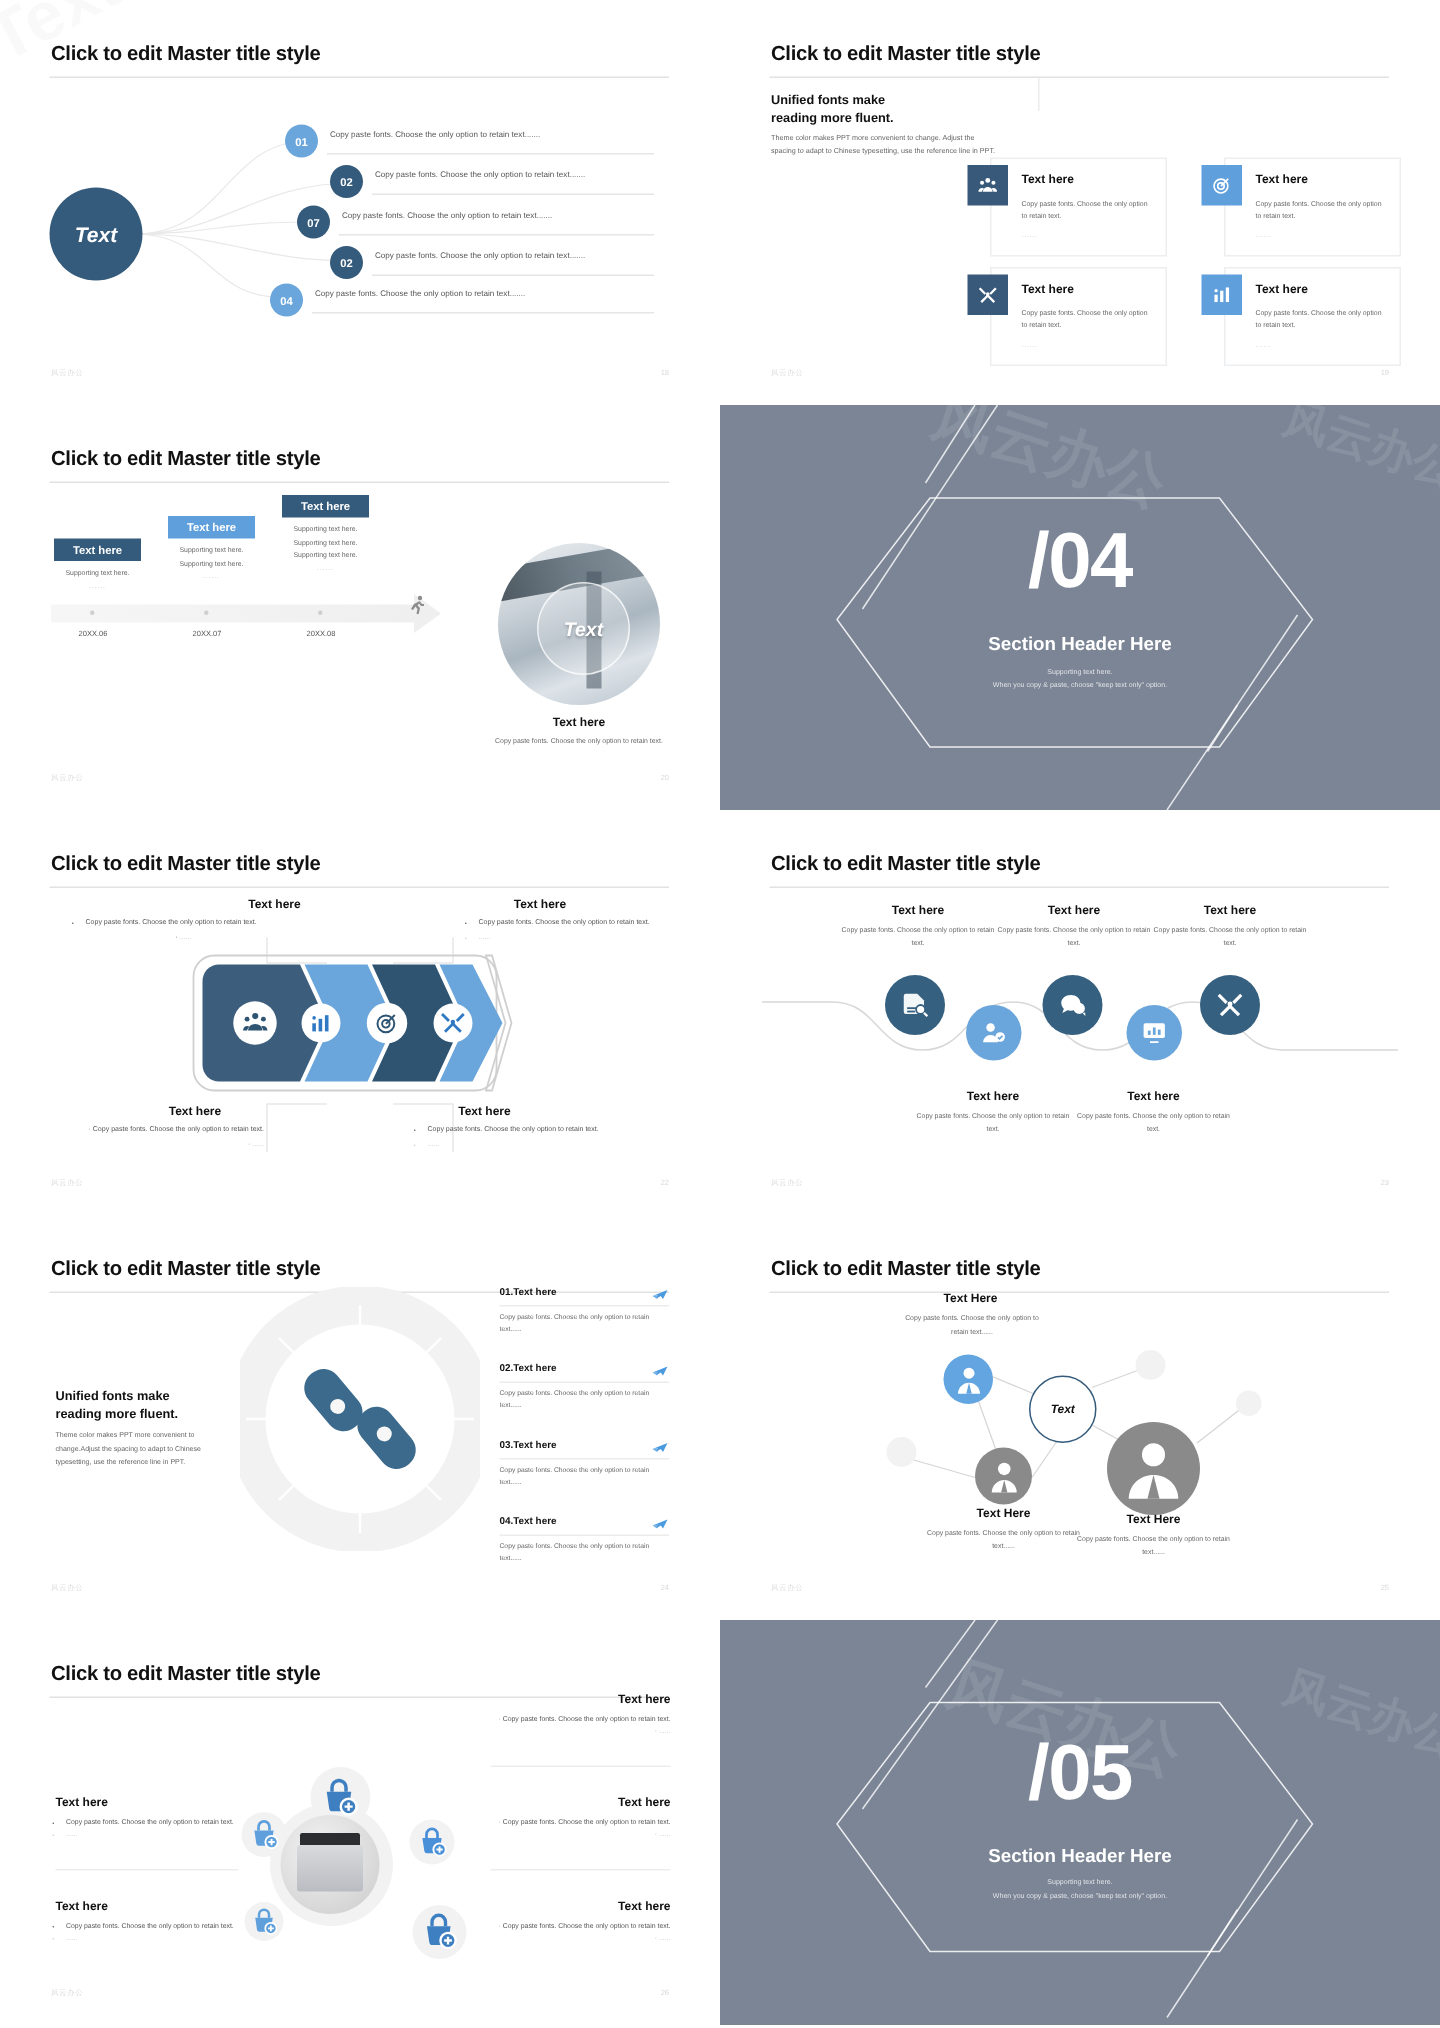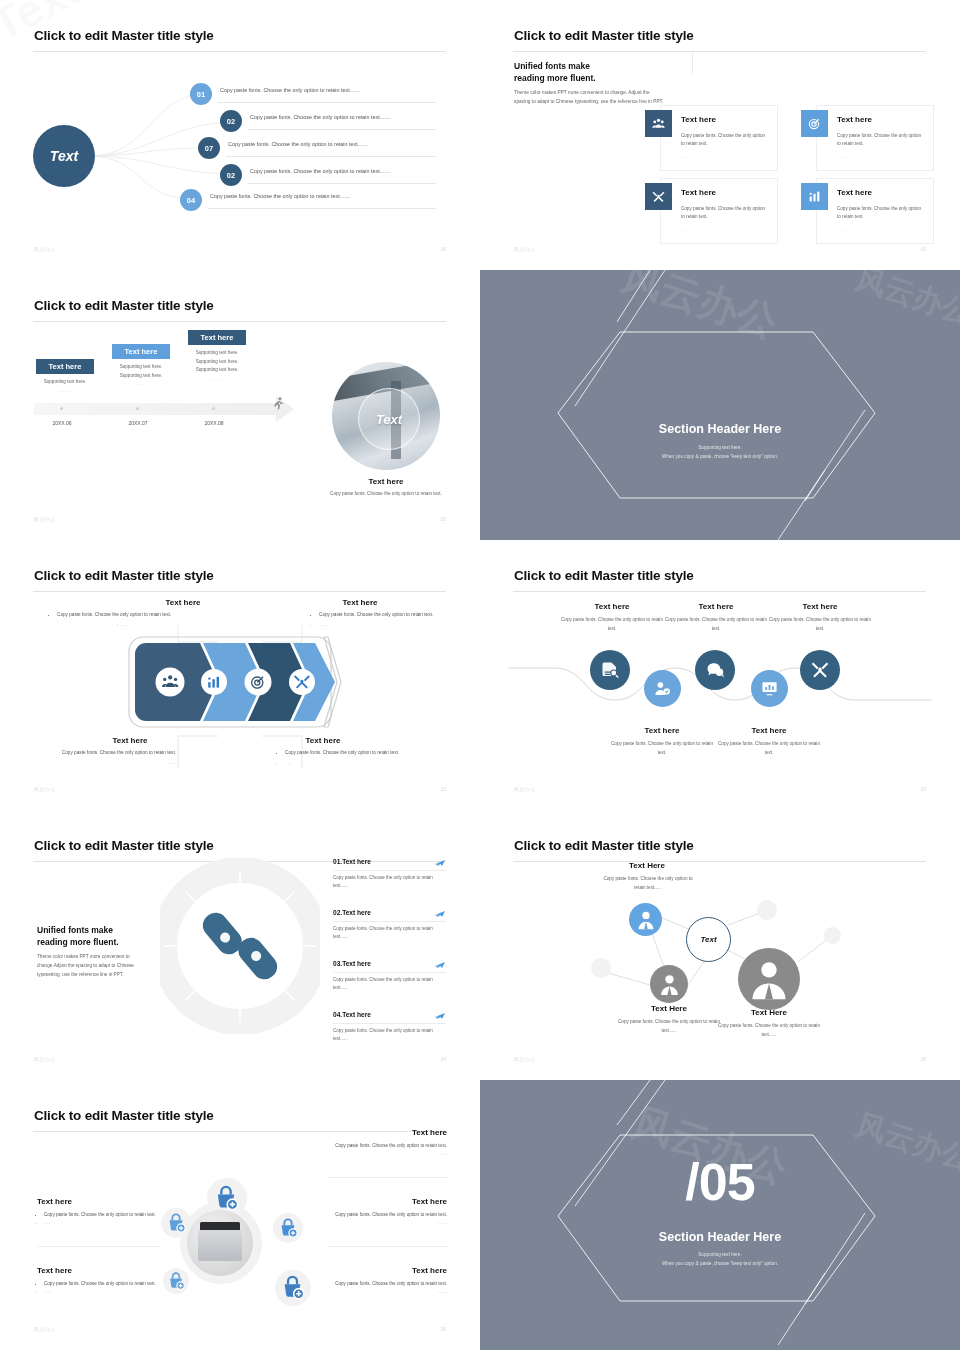--- a/index.html
+++ b/index.html
@@ -473,20 +473,21 @@
   <section class="slide dark">
     <svg class="hexwrap" viewBox="0 0 480 270">
       <polygon points="140,62 333,62 395,143 333,228 140,228 78,143" fill="none" stroke="rgba(255,255,255,0.85)" stroke-width="1"></polygon>
       <line x1="185" y1="0" x2="95" y2="136" stroke="rgba(255,255,255,0.8)" stroke-width="1"></line>
       <line x1="170" y1="0" x2="137" y2="52" stroke="rgba(255,255,255,0.8)" stroke-width="1"></line>
       <line x1="385" y1="140" x2="298" y2="270" stroke="rgba(255,255,255,0.8)" stroke-width="1"></line>
       <line x1="345" y1="200" x2="325" y2="231" stroke="rgba(255,255,255,0.8)" stroke-width="1"></line>
     </svg>
     <div class="sec-wm">风云办公</div>
     <div class="sec-wm2">风云办公</div>
+    <div class="sec-num">/04</div>
     <div class="sec-h">Section Header Here</div>
     <div class="sec-p">
       <div>Supporting text here.</div>
       <div>When you copy &amp; paste, choose "keep text only" option.</div>
     </div>
   </section>
 
   <section class="slide">
     <div class="s-title">Click to edit Master title style</div>
     <div class="s-rule"></div>

